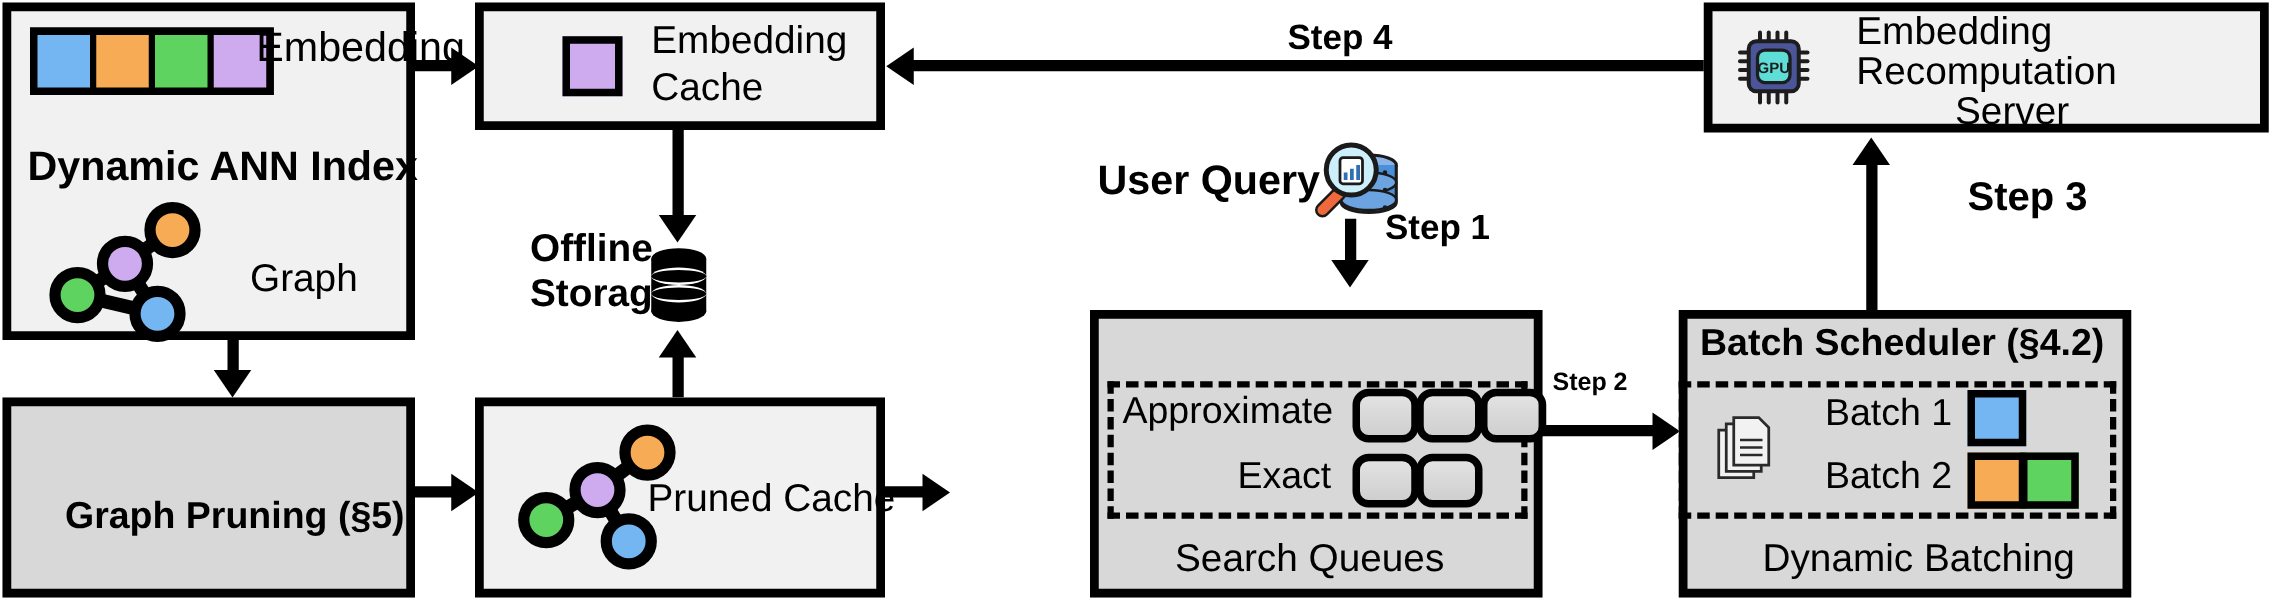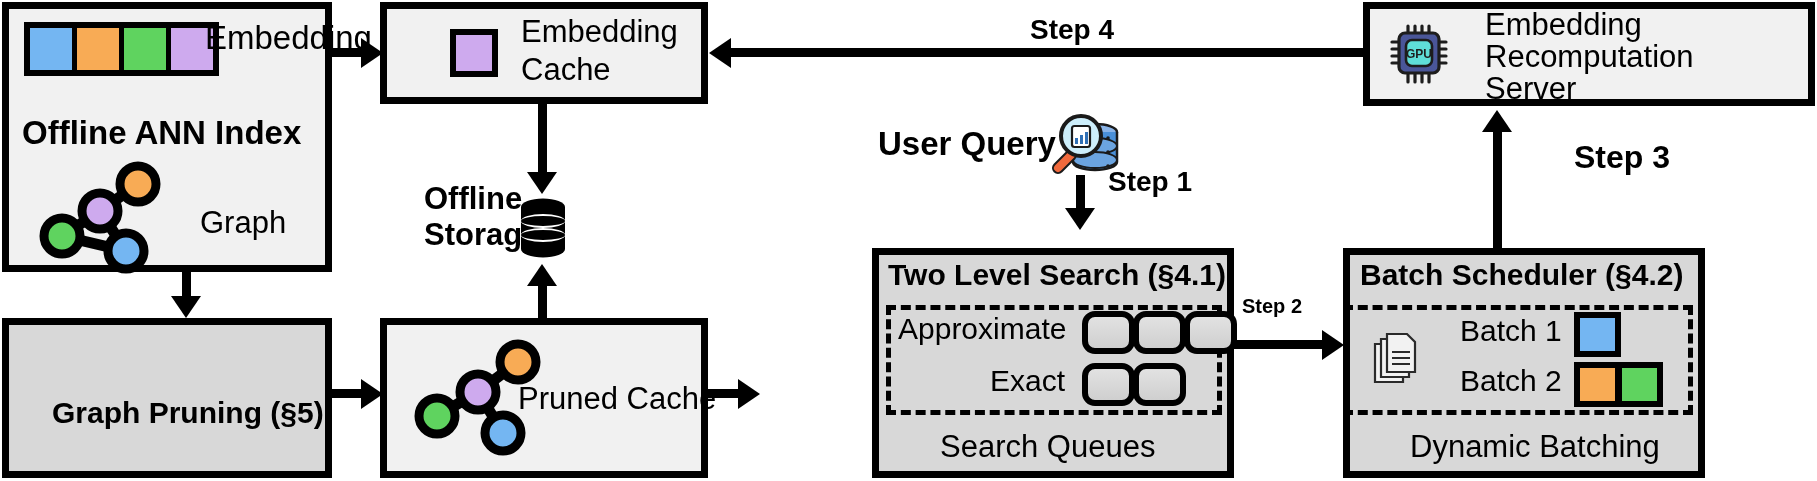--- a/index.html
+++ b/index.html
@@ -45,21 +45,21 @@
   </div>
 
   <div class="strip" style="left:24px;top:22px;">
     <div class="sw" style="background:#74b6f2"></div>
     <div class="sw" style="background:#f8ab55"></div>
     <div class="sw" style="background:#5fd35f"></div>
     <div class="sw" style="background:#ceaaee"></div>
   </div>
   <div class="lbl" style="left:205px;top:20px;font-size:33px;">Embedding</div>
 
-  <div class="lbl b" style="left:22px;top:115px;font-size:33px;">Offline ANN Index</div>
+  <div class="lbl b" style="left:22px;top:115px;font-size:33px;">Dynamic ANN Index</div>
 
   <svg style="position:absolute;left:26px;top:163px;width:160px;height:106px;">
     <g stroke="#000" stroke-width="11" stroke-linecap="round">
       <line x1="36" y1="73" x2="74" y2="48"></line>
       <line x1="74" y1="48" x2="112" y2="21"></line>
       <line x1="74" y1="48" x2="100" y2="88"></line>
       <line x1="36" y1="73" x2="100" y2="88"></line>
     </g>
     <circle cx="112" cy="21" r="18" fill="#f8ab55" stroke="#000" stroke-width="9"></circle>
     <circle cx="74" cy="48" r="18" fill="#ceaaee" stroke="#000" stroke-width="9"></circle>
@@ -142,21 +142,20 @@
       <rect x="40" y="25" width="3" height="9" fill="#2f6fb5"></rect>
       <rect x="45" y="22" width="3" height="12" fill="#2f6fb5"></rect>
     </g>
   </svg>
 
   <div class="ln" style="left:1076px;top:175px;width:9px;height:38px;"></div>
   <div class="ah ah-d" style="left:1065px;top:208px;"></div>
   <div class="lbl b" style="left:1108px;top:166px;font-size:28px;">Step 1</div>
 
   <div class="box grey" style="left:872px;top:248px;width:362px;height:230px;"></div>
-  <div class="lbl b" style="left:888px;top:258px;font-size:30px;">Two Level Search (§4.1)</div>
 
   <div class="dash" style="left:886px;top:305px;width:336px;height:110px;"></div>
 
   <div class="lbl" style="left:898px;top:312px;font-size:30px;">Approximate</div>
   <div class="slotrow" style="left:1082px;top:311px;">
     <div class="slot"></div>
     <div class="slot"></div>
     <div class="slot"></div>
   </div>
 
@@ -224,19 +223,19 @@
       <line x1="48" y1="32" x2="56" y2="32"></line>
       <line x1="48" y1="39" x2="56" y2="39"></line>
     </g>
     <rect x="9" y="9" width="40" height="40" rx="6" fill="#4a5699" stroke="#1d1d1d" stroke-width="3.2"></rect>
     <rect x="16" y="16" width="26" height="26" rx="6" fill="#5fded8" stroke="#1d1d1d" stroke-width="2.6"></rect>
     <text x="29" y="34" text-anchor="middle" font-family="'Liberation Sans',sans-serif" font-size="12" font-weight="700" fill="#1d1d1d">GPU</text>
   </svg>
 
   <div class="lbl" style="left:1485px;top:8px;font-size:31px;">Embedding</div>
   <div class="lbl" style="left:1485px;top:40px;font-size:31px;">Recomputation</div>
-  <div class="lbl" style="left:1485px;top:72px;font-size:31px;">Server</div>
+  <div class="lbl" style="left:1564px;top:72px;font-size:31px;">Server</div>
 
   <div class="ln" style="left:729px;top:48px;width:634px;height:9px;"></div>
   <div class="ah ah-l" style="left:709px;top:38px;"></div>
   <div class="lbl b" style="left:1030px;top:14px;font-size:28px;">Step 4</div>
 
 </div>
 
 </body></html>

